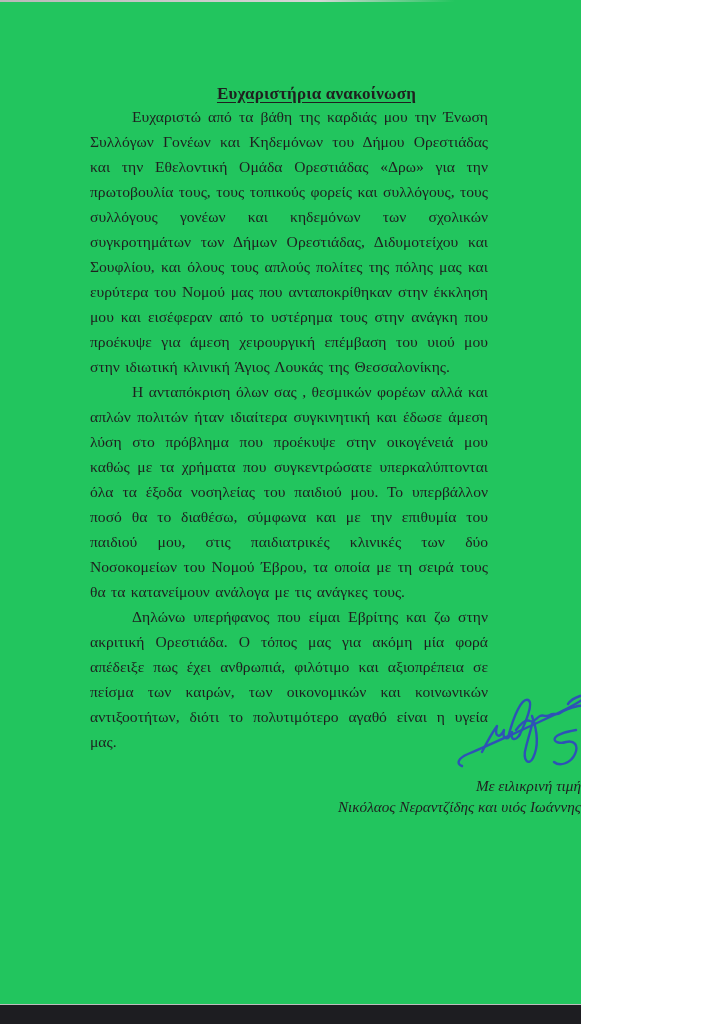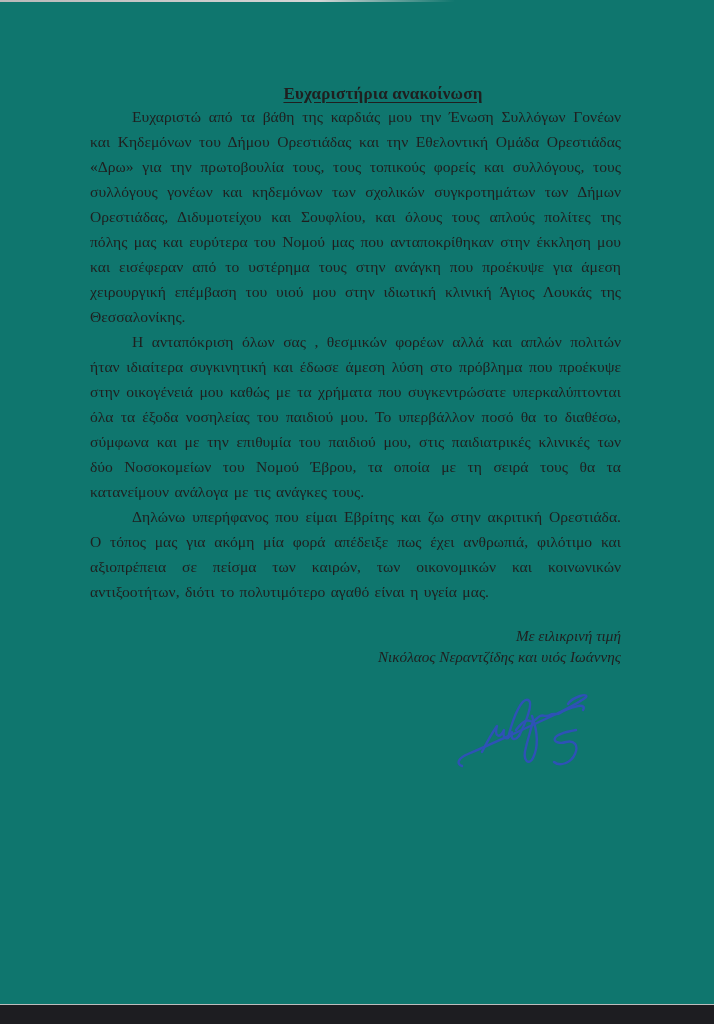--- a/index.html
+++ b/index.html
@@ -2,23 +2,23 @@
 <html lang="el"><head>
 <meta charset="utf-8">
 <style>
   html, body {
     margin: 0;
     padding: 0;
     background: #ffffff;
   }
   .page {
     position: relative;
-    width: 714px;
+    width: 581px;
     height: 1024px;
-    background: #0f766e;
+    background: #22c55e;
     overflow: hidden;
     font-family: "Liberation Serif", "DejaVu Serif", serif;
     color: #1f1f1f;
   }
   .scan-top-edge {
     position: absolute;
     top: 0;
     left: 0;
     width: 455px;
     height: 2px;
@@ -40,21 +40,20 @@
     line-height: 25px;
     text-align: justify;
   }
   .doc-body p {
     margin: 0;
     text-indent: 42px;
     word-spacing: 1.5px;
   }
   .closing {
     margin-top: 21px;
-    padding-right: 93px;
     text-align: right;
     font-style: italic;
     font-size: 15.2px;
     line-height: 21px;
   }
   .signature-wrap {
     position: absolute;
     left: 452px;
     top: 686px;
     width: 170px;

